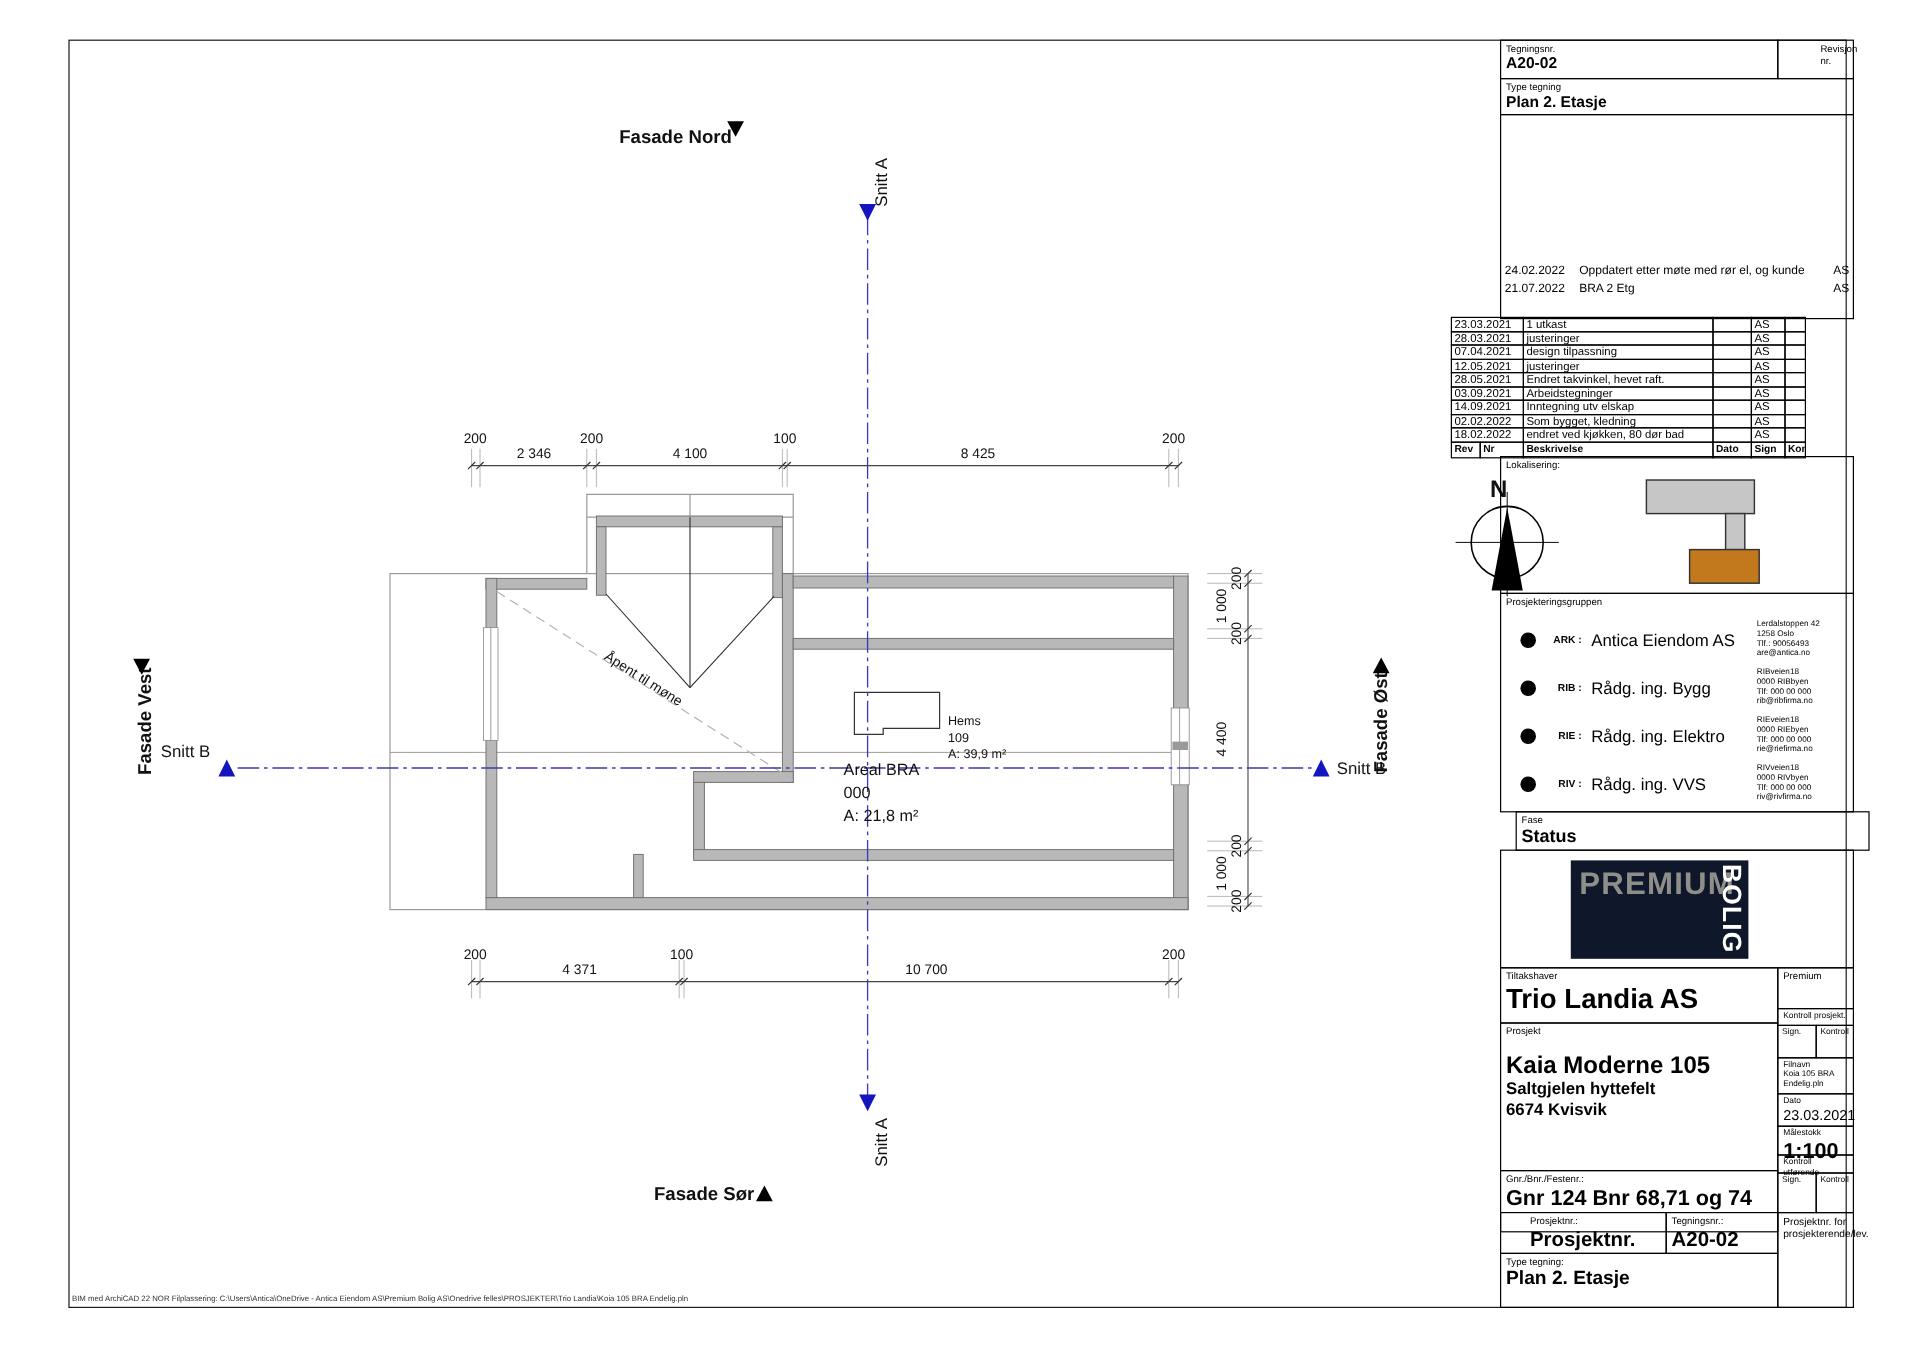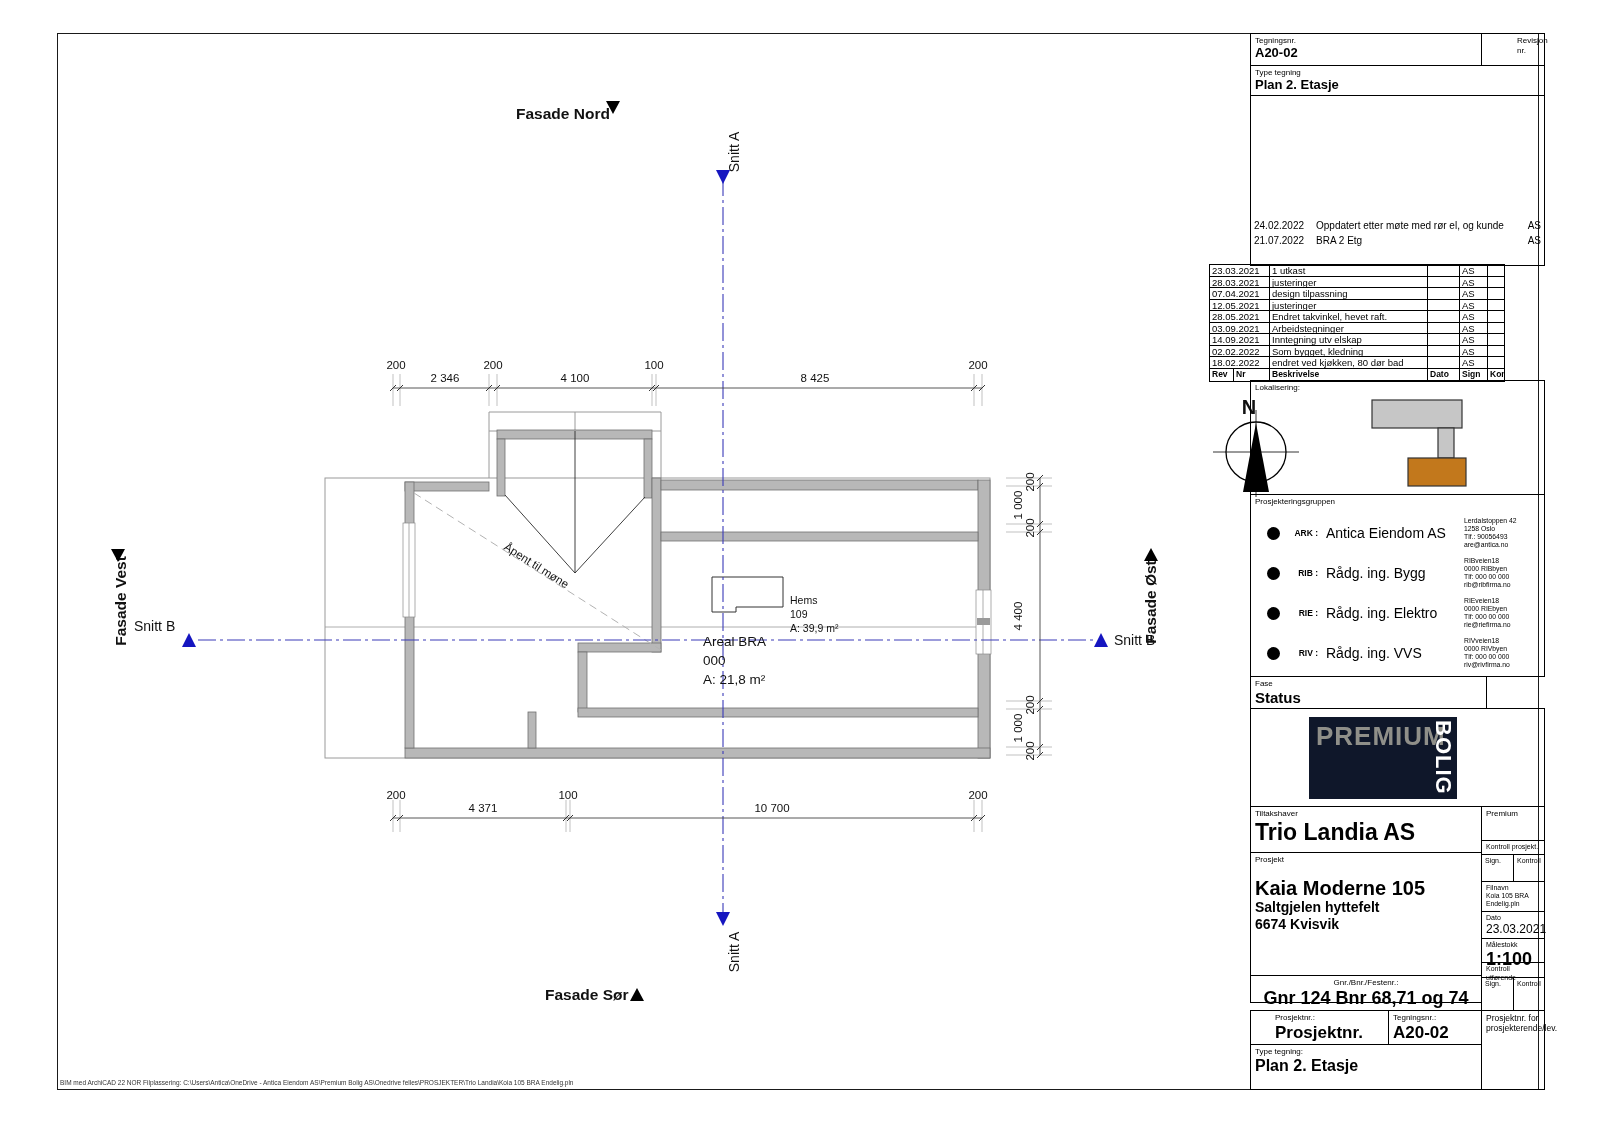--- a/index.html
+++ b/index.html
@@ -401,21 +401,21 @@
         <div class="taddr">
           <div>RIVveien18</div>
           <div>0000 RIVbyen</div>
           <div>Tlf: 000 00 000</div>
           <div>riv@rivfirma.no</div>
         </div>
       </div>
     </div>
   </div>
 
-  <div class="b" style="left:0;top:643px;width:237px;height:33px;">
+  <div class="b" style="left:13px;top:643px;width:295px;height:33px;">
     <div class="sl">Fase</div>
     <div style="font-weight:bold;font-size:15px;">Status</div>
   </div>
 
   <div class="b" style="left:0;top:675px;width:295px;height:99px;">
     <div class="logo-box">
       <div class="logo-premium">PREMIUM</div>
       <div class="logo-bolig">BOLIG</div>
     </div>
   </div>
@@ -425,21 +425,21 @@
     <div class="big23">Trio Landia AS</div>
   </div>
 
   <div class="b" style="left:0;top:819px;width:232px;height:124px;">
     <div class="sl">Prosjekt</div>
     <div class="big20" style="margin-top:12px;">Kaia Moderne 105</div>
     <div class="b14">Saltgjelen hyttefelt</div>
     <div class="b14">6674 Kvisvik</div>
   </div>
 
-  <div class="b" style="left:0;top:942px;width:232px;height:28px;text-align:center;">
+  <div class="b" style="left:0;top:942px;width:232px;height:52px;">
     <div class="sl">Gnr./Bnr./Festenr.:</div>
     <div class="b12">Gnr 124 Bnr 68,71 og 74</div>
   </div>
 
   <div class="b" style="left:0;top:977px;width:139px;height:35px;padding-left:24px;">
     <div class="sl">Prosjektnr.:</div>
     <div class="b17">Prosjektnr.</div>
   </div>
   <div class="b" style="left:138px;top:977px;width:94px;height:35px;">
     <div class="sl">Tegningsnr.:</div>

